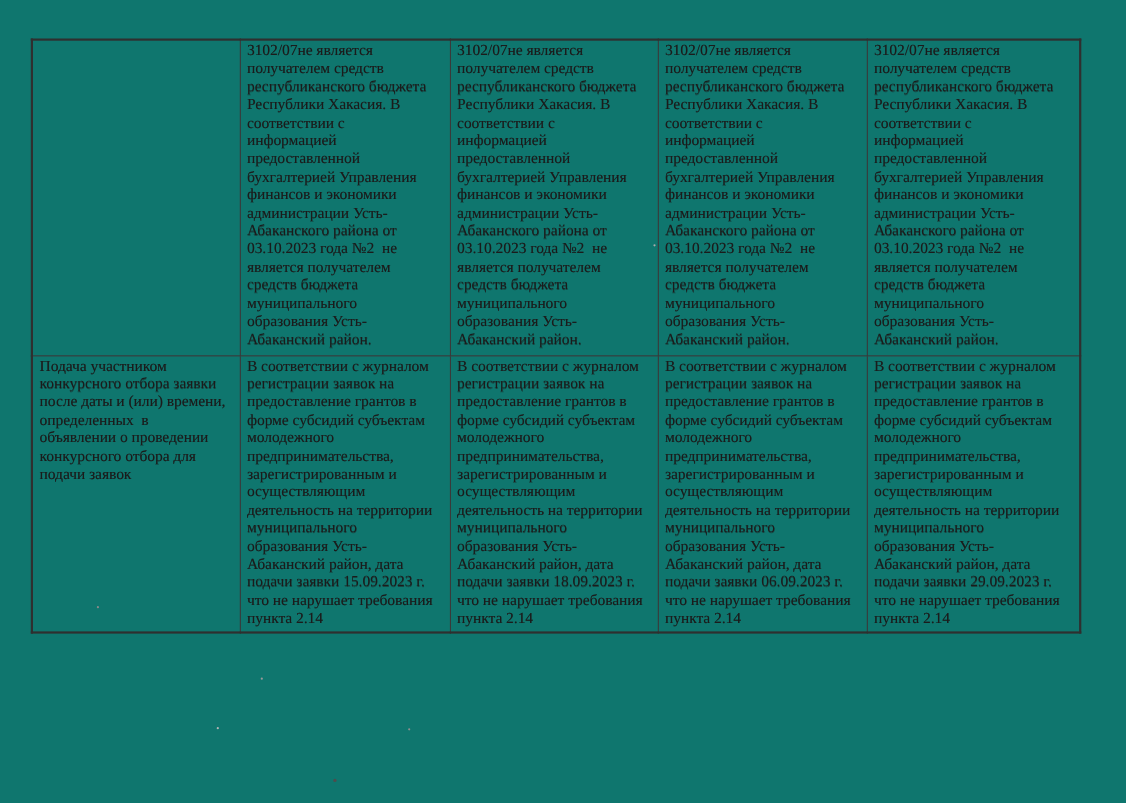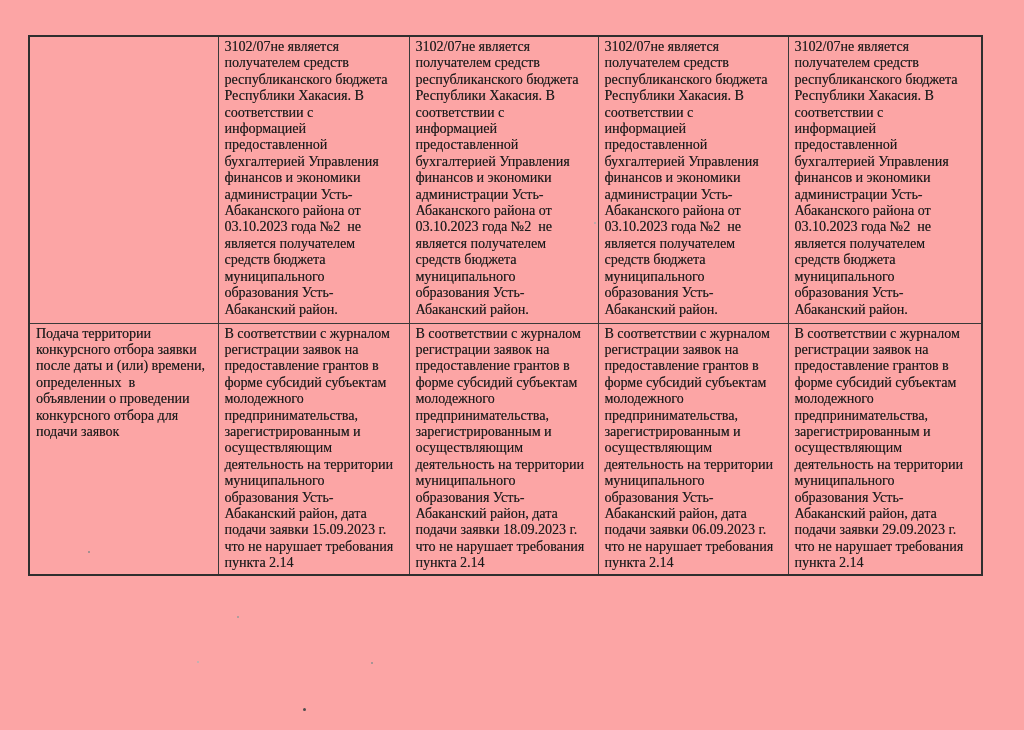--- a/index.html
+++ b/index.html
@@ -4,21 +4,21 @@
 <style>
   html, body {
     margin: 0;
     padding: 0;
     background: #ffffff;
   }
   .page {
     position: relative;
     width: 1024px;
     height: 730px;
-    background: #fca5a5;
+    background: #0f766e;
     overflow: hidden;
     font-family: "Liberation Serif", "DejaVu Serif", serif;
   }
   table.doc-table {
     position: absolute;
     left: 28px;
     top: 35px;
     width: 953px;
     border-collapse: collapse;
     table-layout: fixed;
@@ -121,21 +121,21 @@
 администрации Усть-
 Абаканского района от
 03.10.2023 года №2  не
 является получателем
 средств бюджета
 муниципального
 образования Усть-
 Абаканский район.</td>
       </tr>
       <tr class="row-2">
-        <td>Подача территории
+        <td>Подача участником
 конкурсного отбора заявки
 после даты и (или) времени,
 определенных  в
 объявлении о проведении
 конкурсного отбора для
 подачи заявок</td>
         <td>В соответствии с журналом
 регистрации заявок на
 предоставление грантов в
 форме субсидий субъектам

